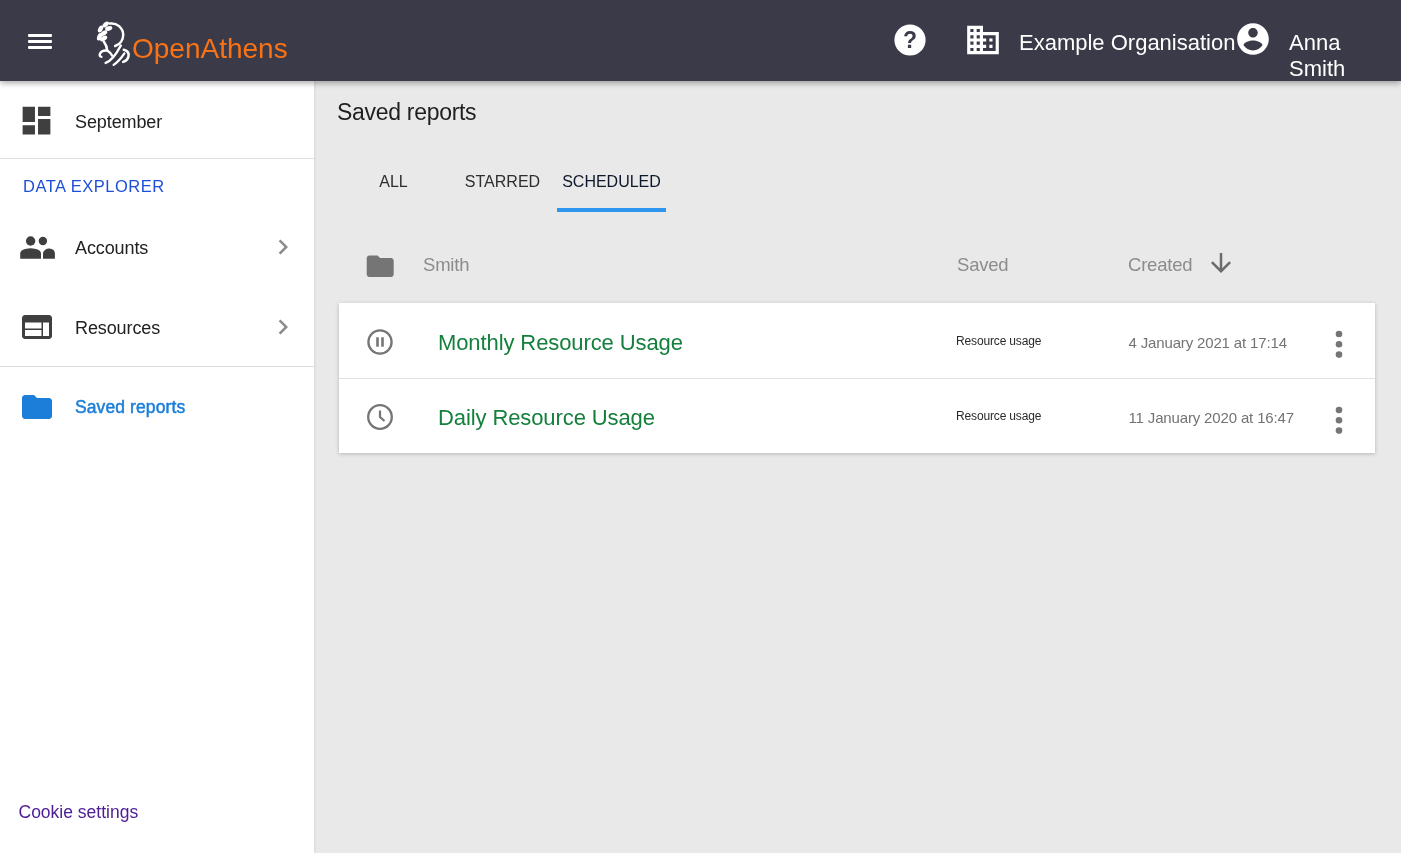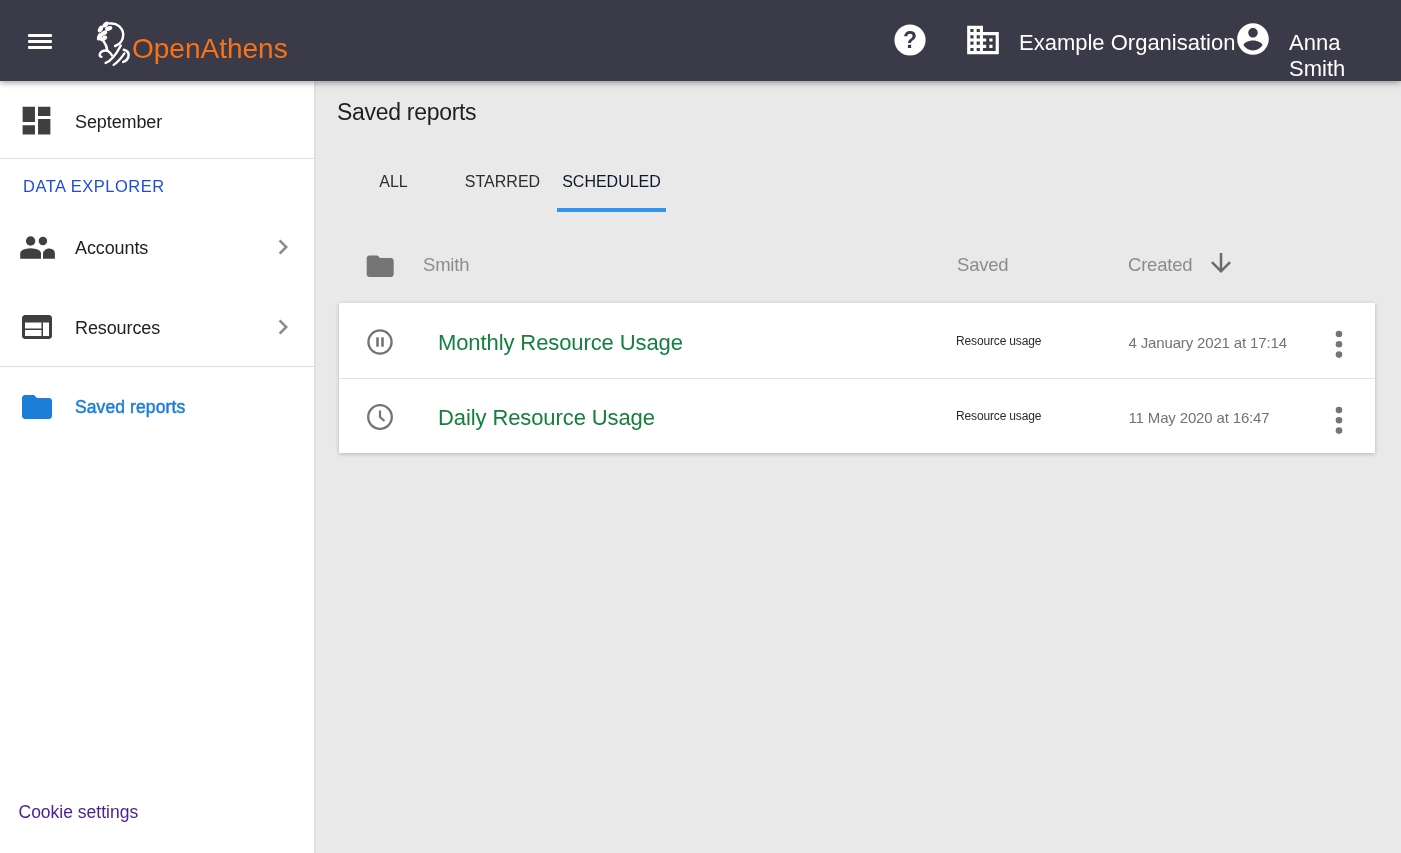--- a/index.html
+++ b/index.html
@@ -117,20 +117,20 @@
       <circle cx="5" cy="5" r="3.3"></circle>
         <circle cx="5" cy="15.3" r="3.3"></circle>
         <circle cx="5" cy="25.6" r="3.3"></circle>
     </svg>
     <svg class="abs" style="left:26.8px;top:99.5px" width="28" height="28" viewBox="0 0 28 28" fill="none" stroke="#757575">
       <circle cx="14" cy="14" r="11.8" stroke-width="2.3"></circle>
       <path d="M14 7.5 V14 L18.5 18" stroke-width="2.2"></path>
     </svg>
     <div class="rname" style="top:102px">Daily Resource Usage</div>
     <div class="rtype" style="top:105.5px">Resource usage</div>
-    <div class="rdate" style="top:105.5px">11 May 2020 at 16:47</div>
+    <div class="rdate" style="top:105.5px">11 January 2020 at 16:47</div>
     <svg class="abs" style="left:994.5px;top:101.5px" width="10" height="31" viewBox="0 0 10 31" fill="#757575">
       <circle cx="5" cy="5" r="3.3"></circle>
         <circle cx="5" cy="15.3" r="3.3"></circle>
         <circle cx="5" cy="25.6" r="3.3"></circle>
     </svg>
   </div>
 </div>
 
 </body></html>

